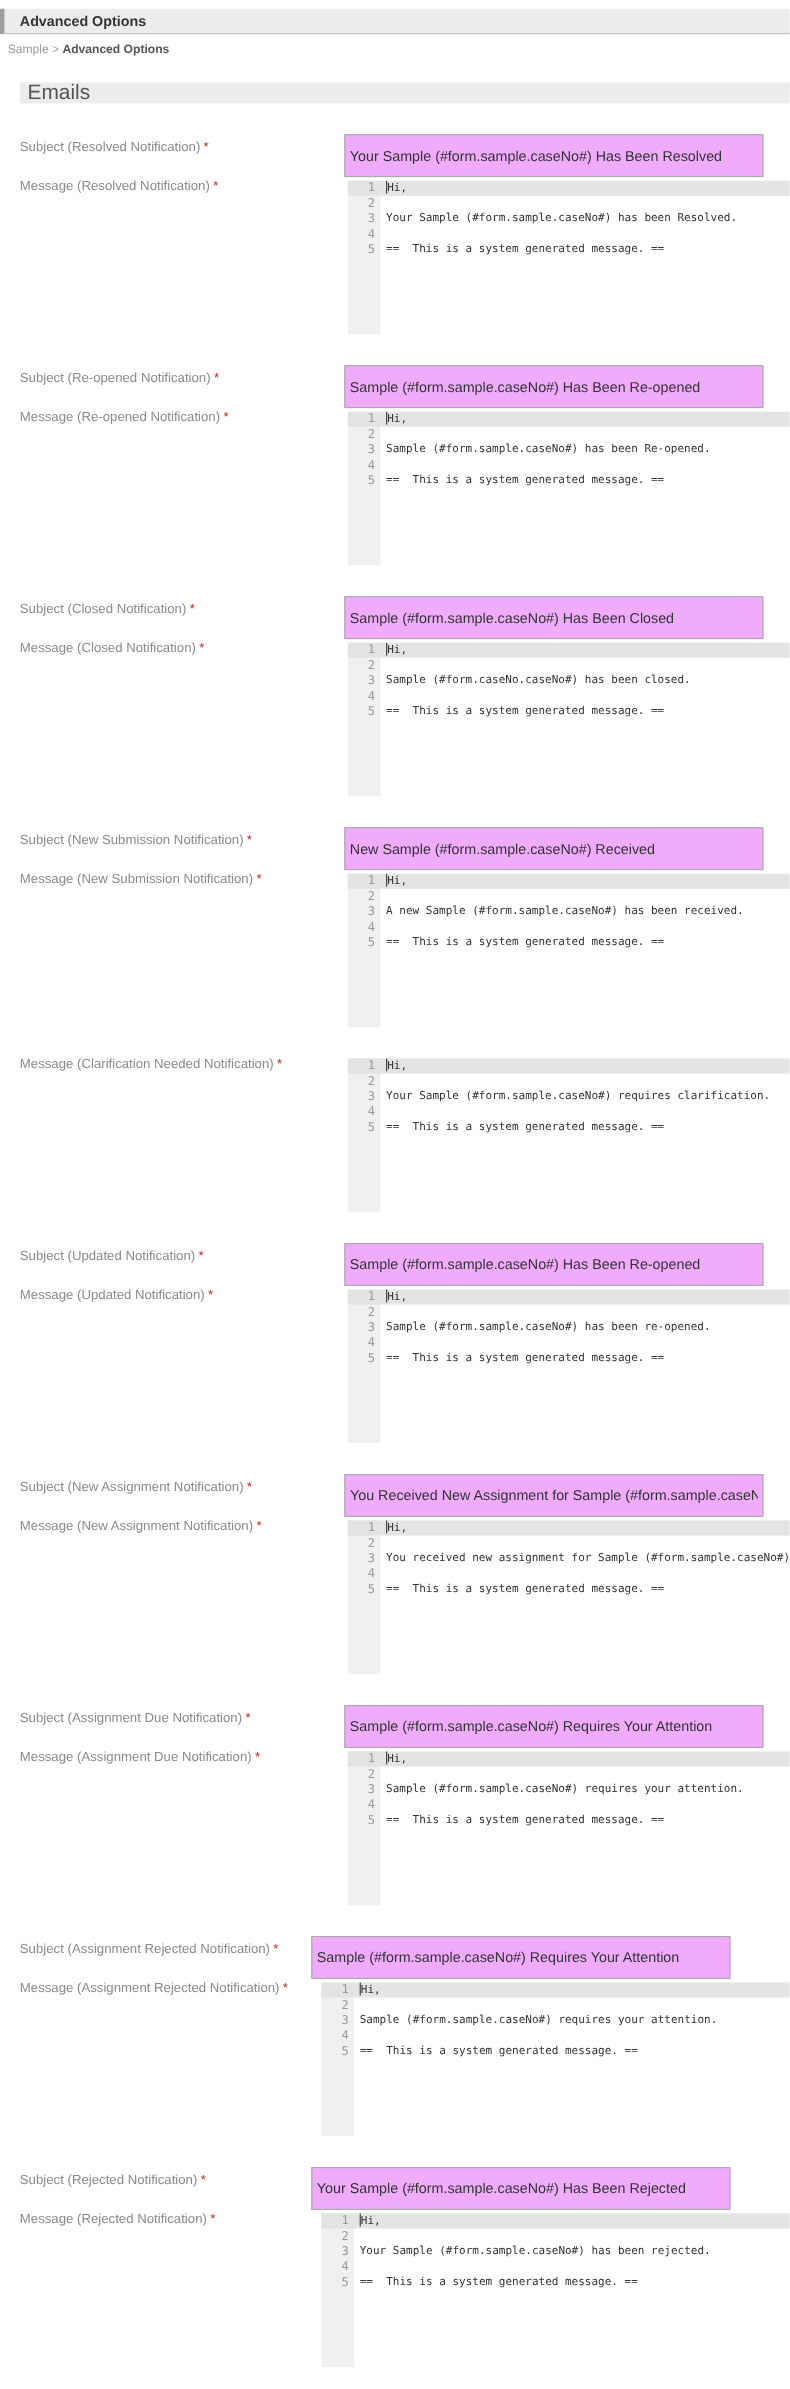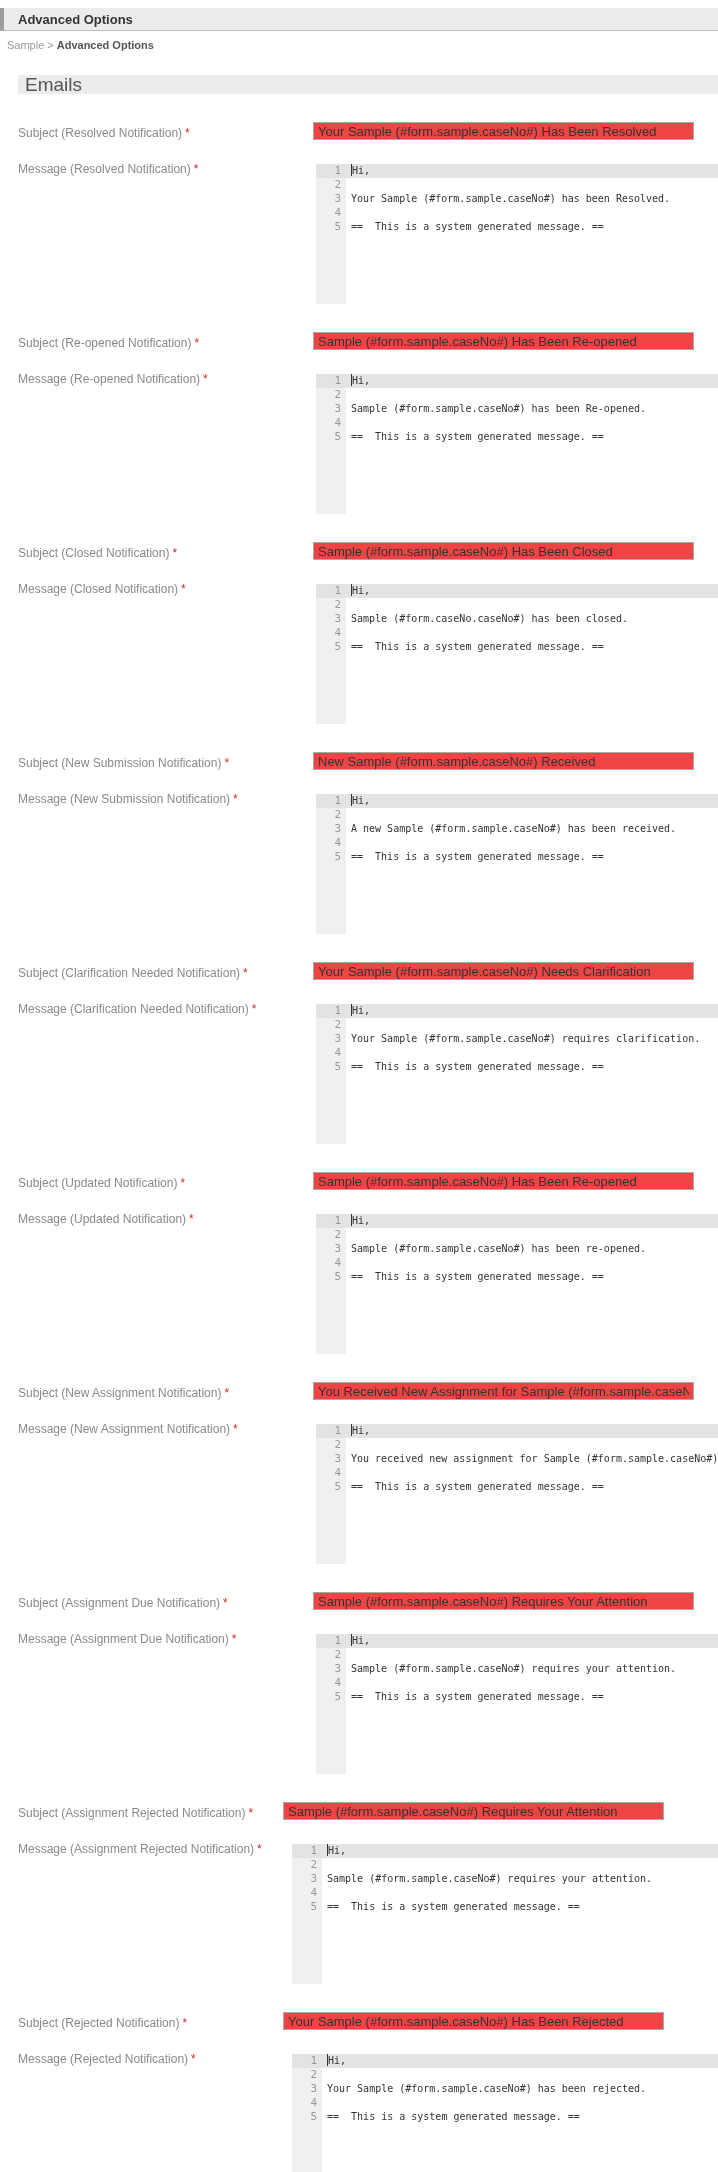--- a/index.html
+++ b/index.html
@@ -21,23 +21,23 @@
     display:flex; align-items:center; font-size:19px; color:#555; padding-left:7px;
   }
   #fields { margin-top:26px; }
   .field-group { position:relative; margin-bottom:26px;margin-top:28px; --col:313px; --col-editor:316px; }
   .field-group:nth-child(n+9) { --col:283px; --col-editor:292px; }
   .subject-row { position:relative; height:22px; margin-bottom:20px; }
   .field-label { position:absolute; left:18px; top:4px; font-size:12px; color:#8a8a8a; white-space:nowrap; }
   .req { color:#cc2b23; margin-left:3px; }
   .subject-input {
     box-sizing:border-box; display:block; margin-left:var(--col);
-    width:381px; height:18px; border:1px solid #a9a9a9; border-radius:0;
+    width:381px; height:39px; border:1px solid #a9a9a9; border-radius:0;
     font-family:"Liberation Sans", sans-serif; font-size:13px; color:#333;
-    padding:0 4px; background:#ef4444; outline:none;
+    padding:0 4px; background:#f0abfc; outline:none;
   }
   .message-row { position:relative; }
   .message-row .field-label { top:-2px; }
   .code-editor {
     margin-left:var(--col-editor); width:calc(718px - var(--col-editor));
     height:140px; display:flex; overflow:hidden; background:#fff; cursor:text;
   }
   .gutter { width:30px; flex:none; background:#f0f0f0; }
   .gutter-num {
     height:14px; line-height:14px; text-align:right; padding-right:5px;
@@ -183,26 +183,20 @@
           <div class="code-line"><span></span></div>
           <div class="code-line"><span>A new Sample (#form.sample.caseNo#) has been received.</span></div>
           <div class="code-line"><span></span></div>
           <div class="code-line"><span>==  This is a system generated message. ==</span></div>
         </div>
       </div>
     </div>
   </section>
 
   <section class="field-group">
-    <div class="subject-row">
-      <label class="field-label">
-        <span>Subject (Clarification Needed Notification)</span><span class="req">*</span>
-      </label>
-      <input type="text" class="subject-input" value="Your Sample (#form.sample.caseNo#) Needs Clarification" style="">
-    </div>
     <div class="message-row">
       <label class="field-label">
         <span>Message (Clarification Needed Notification)</span><span class="req">*</span>
       </label>
       <div class="code-editor">
         <div class="gutter">
           <div class="gutter-num active">1</div>
           <div class="gutter-num">2</div>
           <div class="gutter-num">3</div>
           <div class="gutter-num">4</div>

